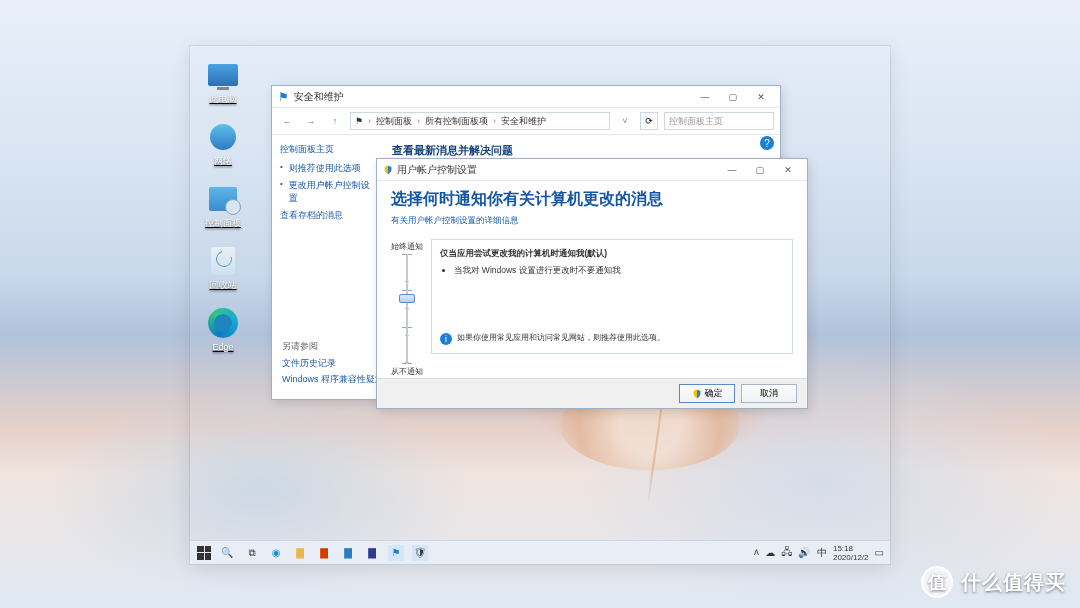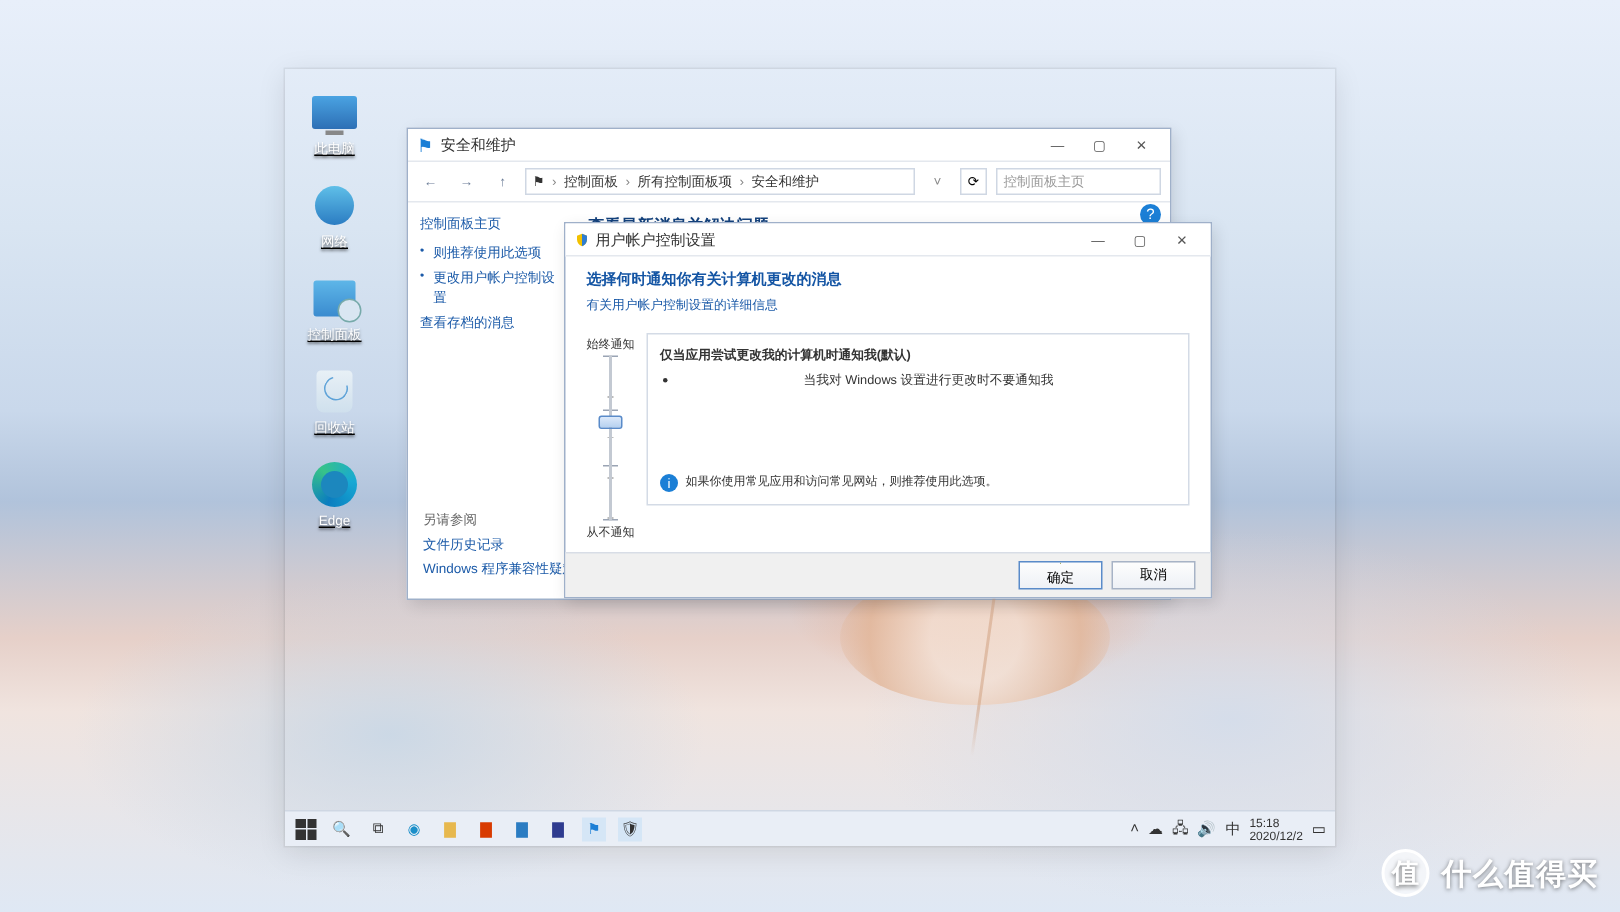--- a/index.html
+++ b/index.html
@@ -69,42 +69,42 @@
   .bgside .hdr{color:#1b5aa8;margin-bottom:6px;}
   .bgside .link{color:#1b5aa8;margin:4px 0;cursor:pointer;display:flex;gap:3px;}
   .bgside .bullet::before{content:"•";margin-right:3px;font-size:8px;}
   .bgmain{flex:1;padding:8px 10px;font-size:9px;}
   .bgmain h2{font-size:11px;color:#14427d;font-weight:600;margin-bottom:4px;}
   .seealso{position:absolute;left:10px;bottom:10px;font-size:9px;}
   .seealso .hdr{color:#666;margin-bottom:4px;}
   .seealso .link{color:#1b5aa8;margin:3px 0;cursor:pointer;}
 
   
-  .fgwin{left:376px;top:148px;width:432px;height:251px;z-index:5;}
+  .fgwin{left:376px;top:158px;width:432px;height:251px;z-index:5;}
   .fgwin .titlebar{background:#fff;}
   .fgbody{padding:8px 14px 0 14px;font-size:9px;color:#333;height:calc(100% - 22px - 30px);position:relative;}
-  .fgbody h3{font-size:10px;color:#1455a4;font-weight:600;margin-bottom:5px;}
+  .fgbody h3{font-size:16px;color:#1455a4;font-weight:600;margin-bottom:5px;}
   .fgbody .desc{font-size:8.5px;margin-bottom:2px;}
   .fgbody .lnk{font-size:8.5px;color:#1b5aa8;cursor:pointer;margin-bottom:8px;display:inline-block;}
   .sliderrow{display:flex;gap:8px;margin-top:4px;}
   .slidercol{width:32px;display:flex;flex-direction:column;align-items:center;font-size:8px;}
   .slidercol .lbl{margin:2px 0;}
   .slider{position:relative;width:4px;height:110px;background:repeating-linear-gradient(to bottom,#bbb 0 1px,transparent 1px 27px);display:flex;flex-direction:column;justify-content:space-between;align-items:center;}
   .slider::before{content:"";position:absolute;left:1px;top:0;bottom:0;width:2px;background:#c3c9d2;}
   .tick{width:10px;height:1px;background:#9aa4b4;}
   .thumb{position:absolute;left:-6px;top:40px;width:16px;height:9px;background:linear-gradient(#dce9fa,#b5d0ef);border:1px solid #5a8bc9;border-radius:2px;cursor:pointer;}
   .infobox{flex:1;border:1px solid #d4dbe6;padding:8px 8px 6px 8px;height:115px;position:relative;font-size:8.5px;}
   .infobox .bold{font-weight:600;margin-bottom:5px;}
-  .infobox ul{list-style:disc;padding-left:14px;text-align:center;}
+  .infobox ul{list-style:disc;padding-left:14px;}
   .infobox li{margin:2px 0;}
   .infonote{position:absolute;bottom:8px;left:8px;right:8px;display:flex;gap:5px;font-size:8px;line-height:10px;}
   .infonote .i{width:12px;height:12px;border-radius:50%;background:#1b7fd6;color:#fff;font-size:9px;display:flex;align-items:center;justify-content:center;flex-shrink:0;}
   .btnrow{position:absolute;left:0;right:0;bottom:0;height:30px;background:#f0f0f0;border-top:1px solid #d8dde6;display:flex;justify-content:flex-end;align-items:center;gap:6px;padding-right:10px;}
   .wbtn{min-width:56px;height:19px;border:1px solid #a7b3c6;background:linear-gradient(#fdfdfd,#eef1f6);font-size:9px;display:flex;align-items:center;justify-content:center;gap:3px;cursor:pointer;padding:0 6px;}
-  .wbtn.primary{border-color:#5a8bc9;flex-direction:column;}
+  .wbtn.primary{border-color:#5a8bc9;}
   .shield{width:10px;height:10px;display:inline-block;}
 
   
   .smzdm{position:absolute;right:14px;bottom:10px;display:flex;align-items:center;gap:8px;color:#fff;font-family:"SimHei","Microsoft YaHei";text-shadow:0 1px 3px rgba(0,0,0,.5);}
   .smzdm .circle{width:32px;height:32px;border-radius:50%;background:rgba(255,255,255,.6);border:2px solid #fff;display:flex;align-items:center;justify-content:center;font-size:18px;color:#fff;font-weight:bold;}
   .smzdm .txt{font-size:20px;font-weight:bold;letter-spacing:1px;}
 
   
   .outerframe{position:absolute;inset:46px 190px 44px 190px;box-shadow:0 0 0 1px rgba(0,0,0,.06),0 4px 18px rgba(0,0,0,.1);}
 </style>

